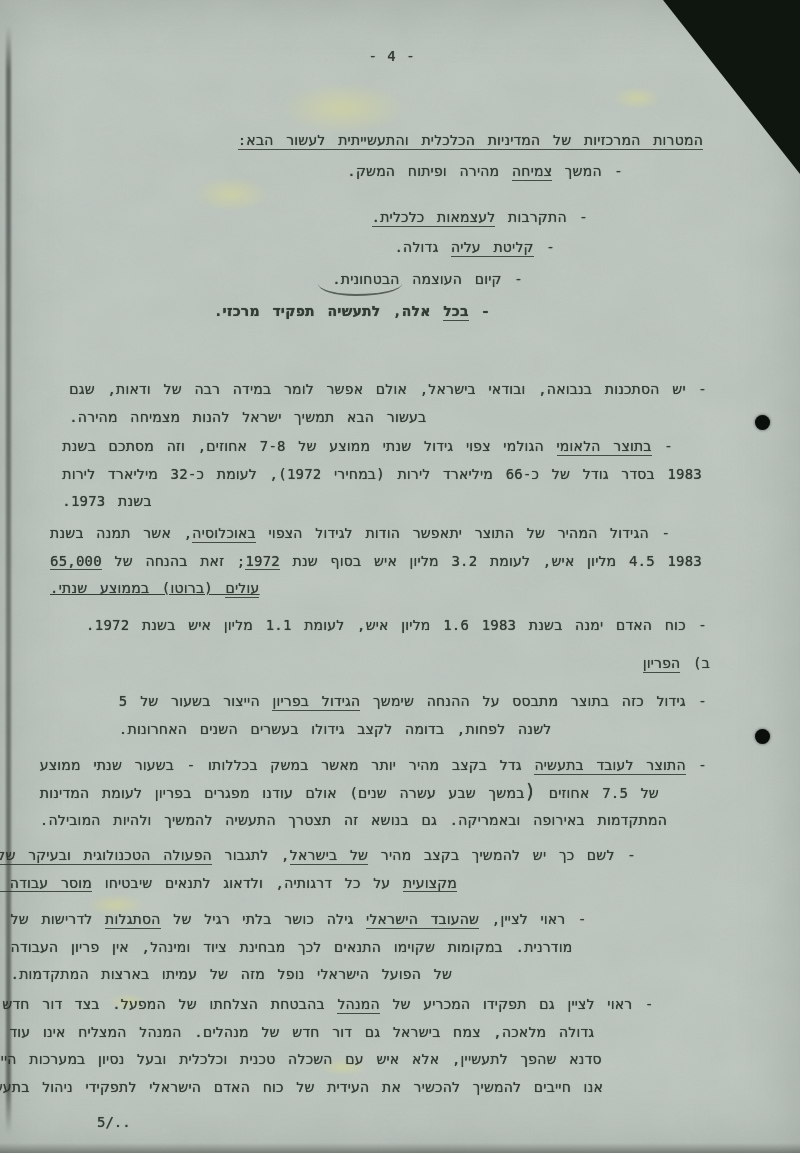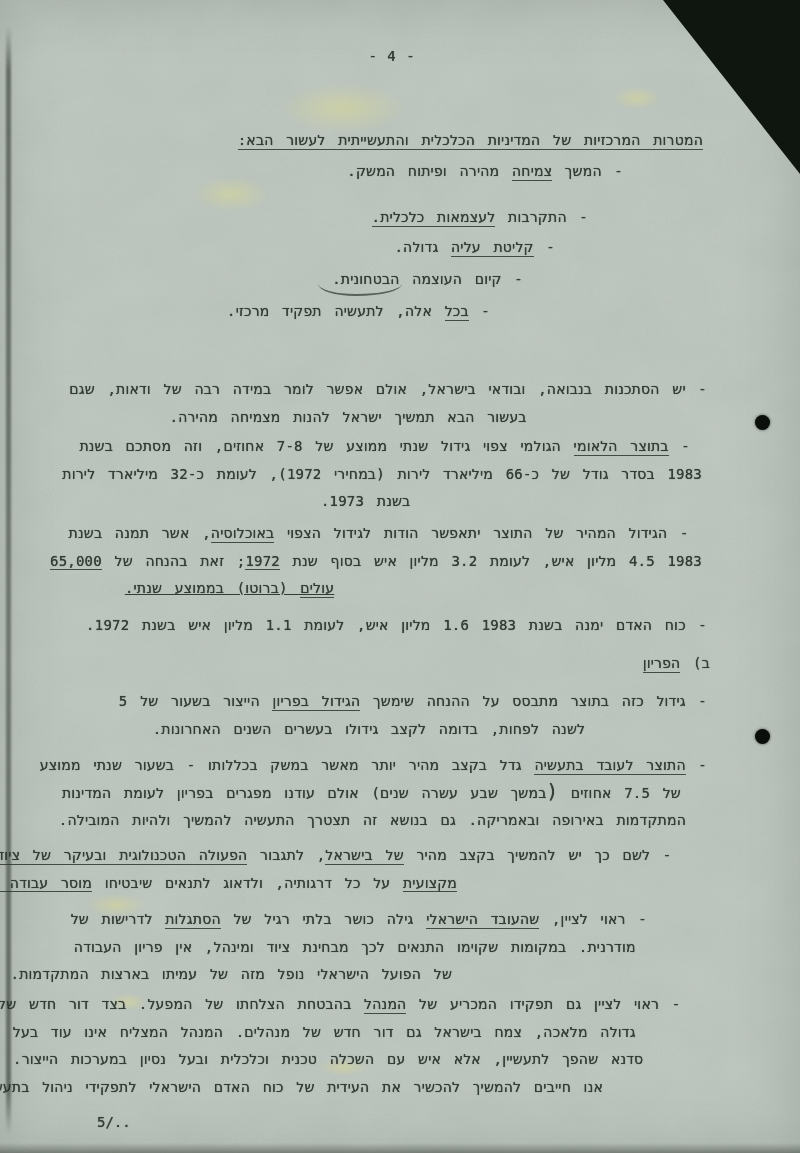--- a/index.html
+++ b/index.html
@@ -6,21 +6,21 @@
   body{width:800px;height:1153px;overflow:hidden;background:#9aa49d;}
   #page{
     position:relative;width:800px;height:1153px;
     background:#bdc6bf;color:#333d36;direction:rtl;
     font-family:"DejaVu Sans Mono","DejaVu Sans",monospace;
     box-shadow:inset 0 0 60px rgba(70,80,72,0.25);
   }
   .texture{position:absolute;left:0;top:0;z-index:1;pointer-events:none;}
   .block{position:absolute;z-index:4;}
   .line{
-    white-space:nowrap;text-align:center;line-height:27.5px;
+    white-space:nowrap;text-align:left;line-height:27.5px;
     font-size:14px;letter-spacing:0.2px;word-spacing:4px;
     text-shadow:0 0 0.8px currentColor;
   }
   .u{border-bottom:1.5px solid rgba(44,54,47,0.85);padding-bottom:0.5px;}
   .curve{position:relative;}
   .curve::after{
     content:"";position:absolute;left:-14px;right:-2px;bottom:-9px;height:11px;
     border-bottom:2px solid rgba(44,54,47,0.7);
     border-radius:0 0 55% 45% / 0 0 95% 95%;
   }
@@ -112,21 +112,21 @@
     </div>
     <div class="block" style="top: 204px; right: 212px;">
       <div class="line"><span>- התקרבות </span><span class="u">לעצמאות כלכלית.</span></div>
     </div>
     <div class="block" style="top: 234px; right: 245px;">
       <div class="line"><span>- </span><span class="u">קליטת עליה</span><span> גדולה.</span></div>
     </div>
     <div class="block" style="top: 266px; right: 277px;">
       <div class="line"><span>- קיום העוצמה </span><span class="curve">הבטחונית.</span></div>
     </div>
-    <div class="block" style="top: 298px; right: 310px;">
+    <div class="block" style="top: 298px; right: 310px; font-weight: bold;">
       <div class="line"><span>- </span><span class="u">בכל</span><span> אלה, לתעשיה תפקיד מרכזי.</span></div>
     </div>
     <div class="block" style="top: 376px; right: 93px; margin-left: 47px;">
       <div class="line"><span>- יש הסתכנות בנבואה, ובודאי בישראל, אולם אפשר לומר במידה רבה של ודאות, שגם</span></div>
       <div class="line" style="margin-right: 80px;"><span>בעשור הבא תמשיך ישראל להנות מצמיחה מהירה.</span></div>
     </div>
     <div class="block" style="top: 433px; right: 93px;">
       <div class="line"><span>- </span><span class="u">בתוצר הלאומי</span><span> הגולמי צפוי גידול שנתי ממוצע של 7-8 אחוזים, וזה מסתכם בשנת</span></div>
       <div class="line" style="margin-right: 5px;"><span>1983 בסדר גודל של כ-66 מיליארד לירות (במחירי 1972), לעומת כ-32 מיליארד לירות</span></div>
       <div class="line" style="margin-right: 38px;"><span>בשנת 1973.</span></div>

